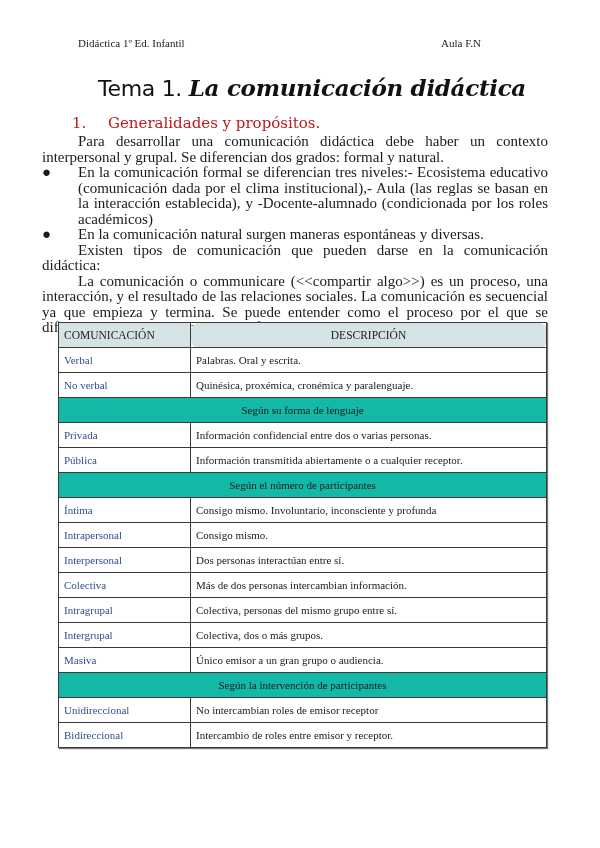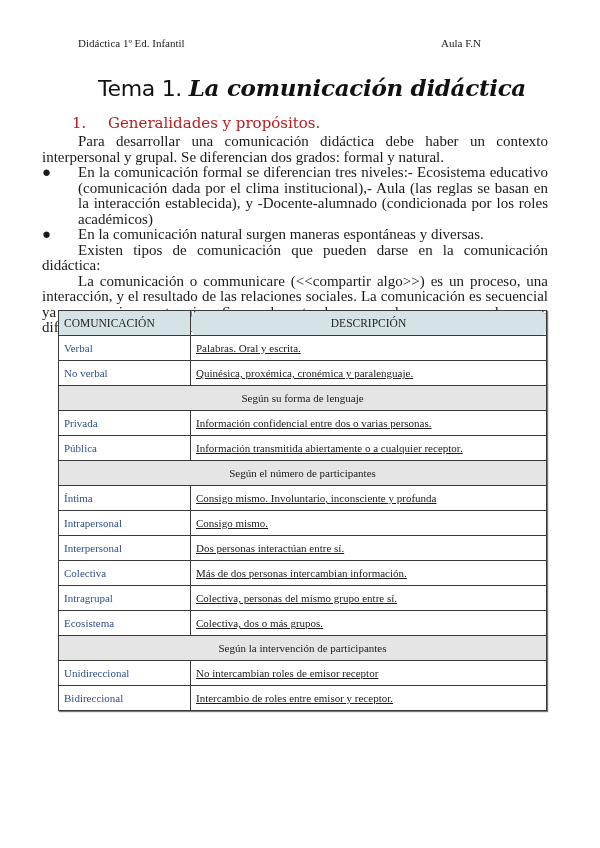--- a/index.html
+++ b/index.html
@@ -13,29 +13,29 @@
     .title .it { font-family: "DejaVu Serif", serif; font-style: italic; font-weight: bold; font-size: 23px; }
     .section-h { position: absolute; left: 72px; top: 114px; font-size: 15px;
                  font-family: "DejaVu Serif", serif; color: #b91c1c; }
     .section-h .num { display: inline-block; width: 36px; }
     .body-text { position: absolute; left: 42px; width: 506px; font-size: 15px; line-height: 15.5px; }
     .p { margin: 0; text-align: justify; }
     .indent { text-indent: 36px; }
     .bullet { display: flex; }
     .bullet .dot { width: 36px; flex: none; }
     .bullet .txt { flex: 1; text-align: justify; }
-    table.comm { position: absolute; left: 58px; top: 310px; width: 489px; border-collapse: collapse;
+    table.comm { position: absolute; left: 58px; top: 322px; width: 489px; border-collapse: collapse;
                  font-size: 11px; box-shadow: 1px 1px 1px #777; }
     table.comm td, table.comm th { border: 1.5px solid #3a3a3a; padding: 0 5px; height: 24px; }
     table.comm th { font-weight: normal; background: #d5e3e6; color: #222; font-size: 11.5px; }
     table.comm th.c1 { text-align: left; width: 121px; }
     table.comm th.c2 { text-align: center; border-radius: 8px; }
     table.comm td.term { color: #2f4f8f; width: 121px; }
-    table.comm td.desc { color: #1a1a1a; text-decoration: underline; }
-    table.comm tr.sect td { background: #e5e5e5; text-align: center; color: #1a1a1a; }
+    table.comm td.desc { color: #1a1a1a; }
+    table.comm tr.sect td { background: #14b8a6; text-align: center; color: #1a1a1a; }
   </style>
 </head>
 <body>
 
 <div class="header-left">Didáctica 1º Ed. Infantil</div>
 <div class="header-right">Aula F.N</div>
 
 <div class="title">
   <span class="lead">Tema 1. </span><span class="it">La comunicación didáctica</span>
 </div>
@@ -102,22 +102,26 @@
       </tr>
     <tr>
         <td class="term">Colectiva</td>
         <td class="desc">Más de dos personas intercambian información.</td>
       </tr>
     <tr>
         <td class="term">Intragrupal</td>
         <td class="desc">Colectiva, personas del mismo grupo entre sí.</td>
       </tr>
     <tr>
-        <td class="term">Ecosistema</td>
+        <td class="term">Intergrupal</td>
         <td class="desc">Colectiva, dos o más grupos.</td>
+      </tr>
+    <tr>
+        <td class="term">Masiva</td>
+        <td class="desc">Único emisor a un gran grupo o audiencia.</td>
       </tr>
     <tr class="sect">
         <td colspan="2">Según la intervención de participantes</td>
       </tr>
     <tr>
         <td class="term">Unidireccional</td>
         <td class="desc">No intercambian roles de emisor receptor</td>
       </tr>
     <tr>
         <td class="term">Bidireccional</td>

